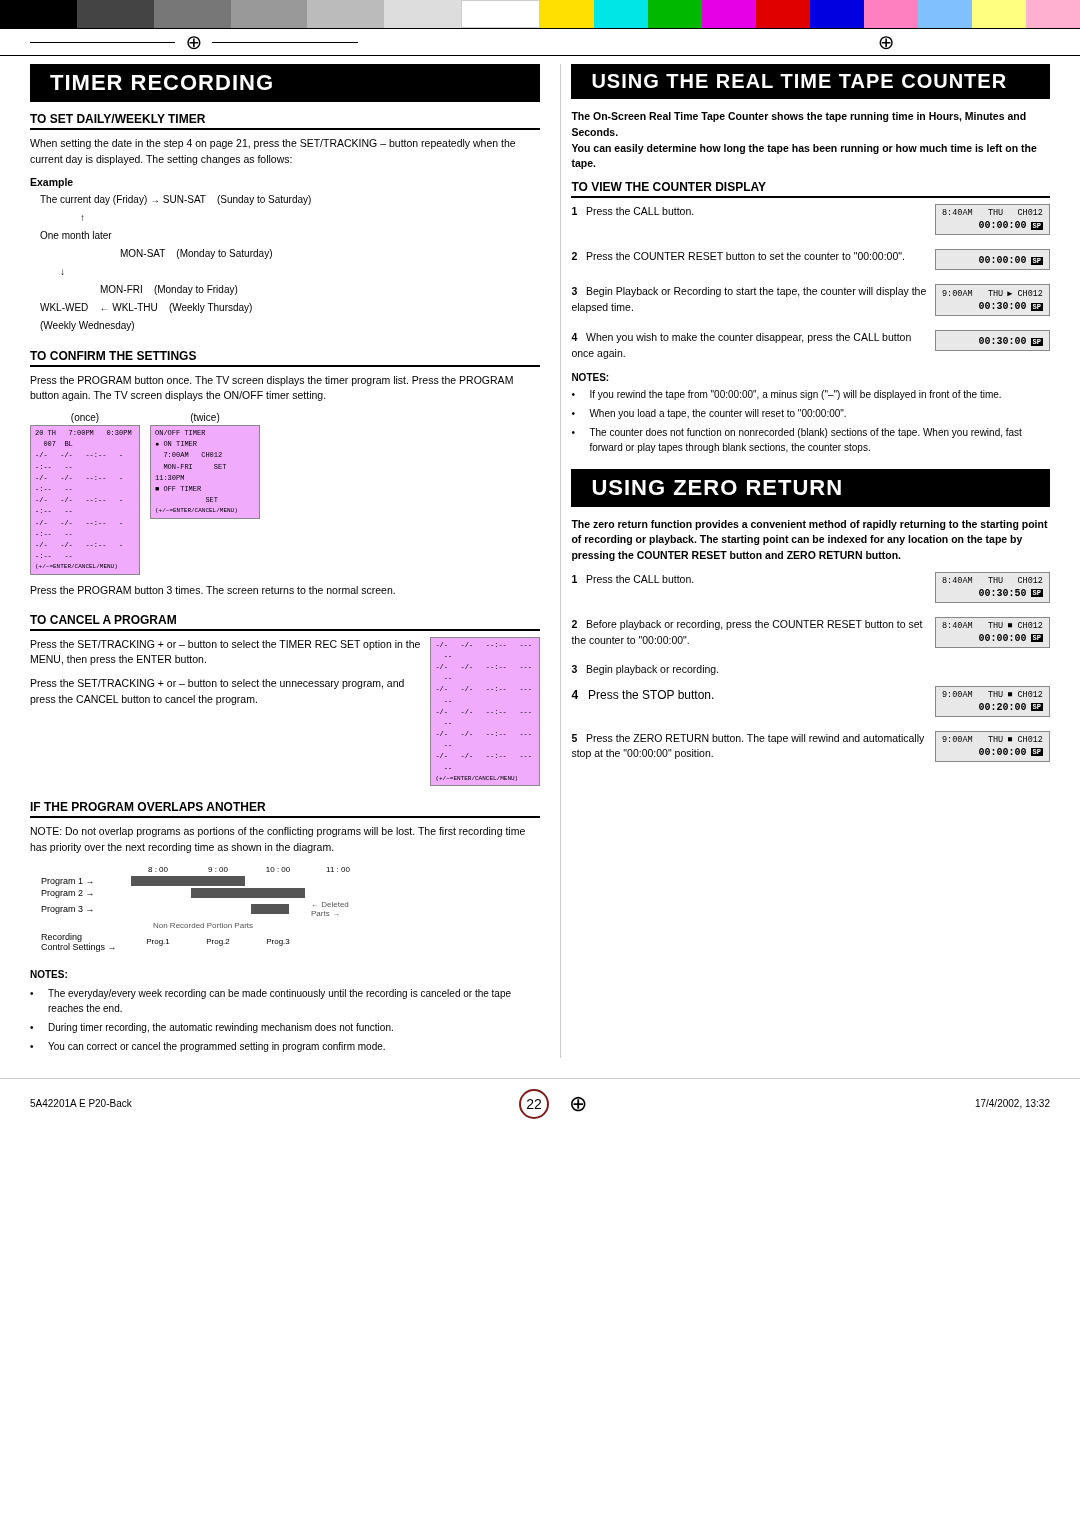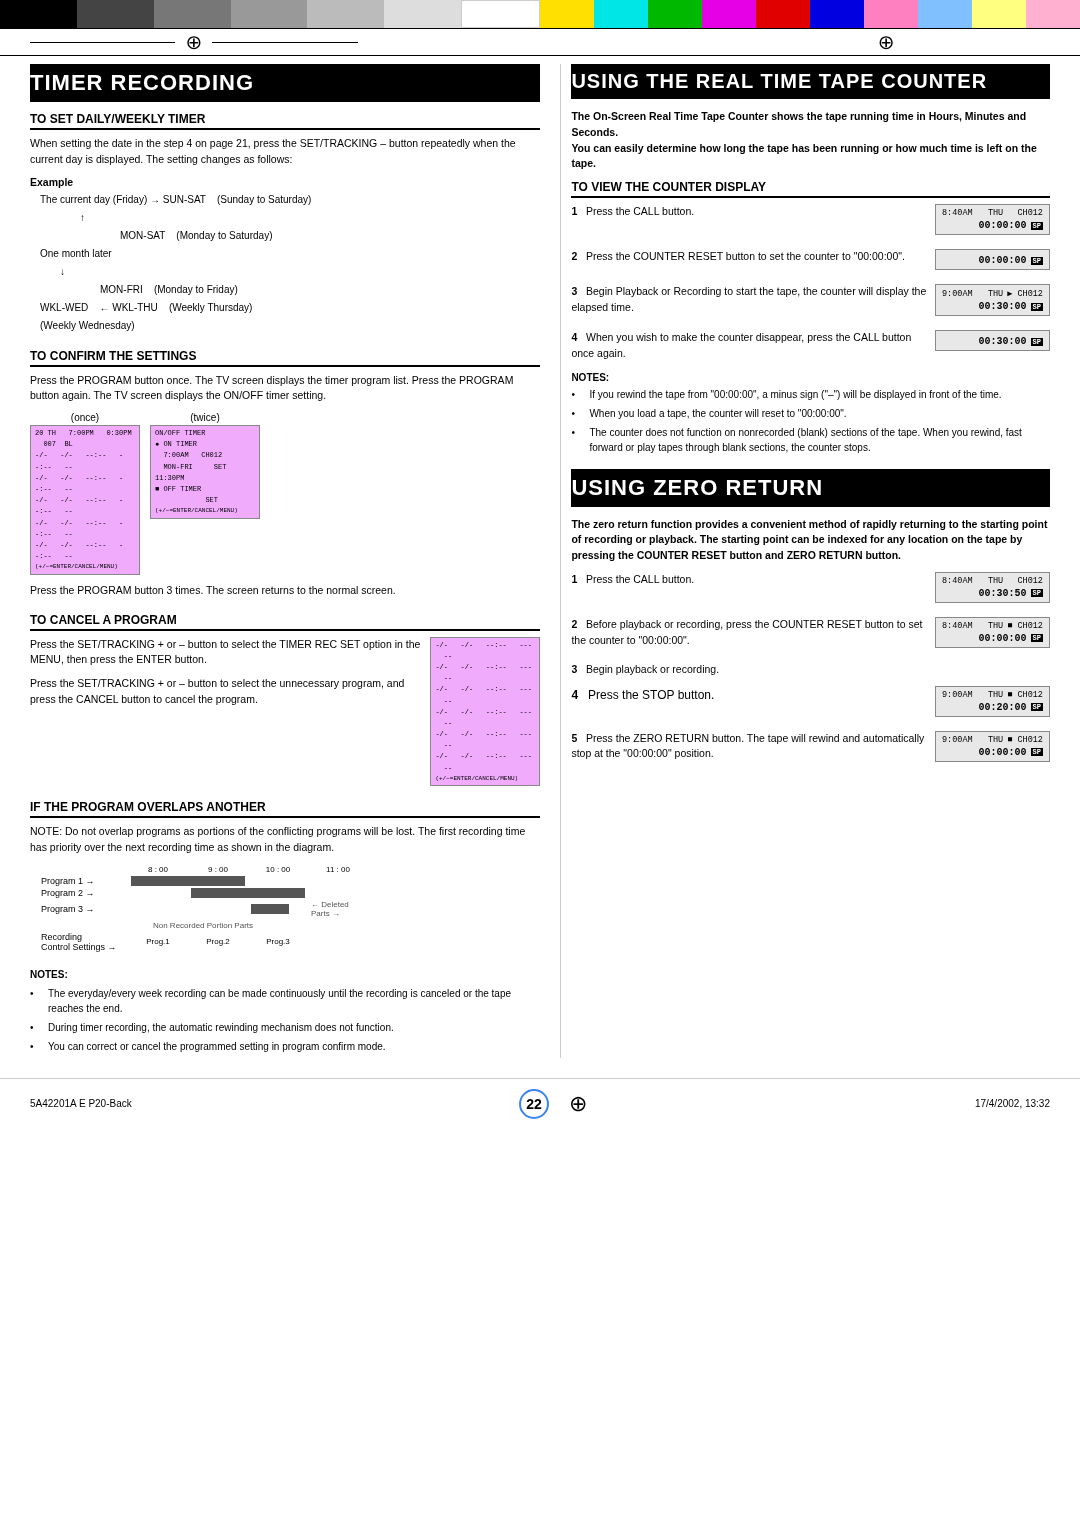--- a/index.html
+++ b/index.html
@@ -67,21 +67,21 @@
       padding-left: 10px;
       border-left: 1px solid #ccc;
     }
 
     
     .section-title {
       background: #000;
       color: #fff;
       font-size: 22px;
       font-weight: bold;
-      padding: 6px 0;
+      padding: 6px 20px;
       margin-bottom: 10px;
       font-family: Arial, Helvetica, sans-serif;
       text-transform: uppercase;
       letter-spacing: 1px;
     }
 
     .subsection-title {
       font-size: 12px;
       font-weight: bold;
       text-transform: uppercase;
@@ -200,26 +200,26 @@
       justify-content: space-between;
       align-items: center;
       padding: 10px 30px;
       margin-top: 20px;
       border-top: 1px solid #ccc;
       font-size: 10px;
     }
     .page-number-circle {
       width: 30px;
       height: 30px;
-      border: 2px solid #3b82f6;
+      border: 2px solid #7f1d1d;
       border-radius: 50%;
       display: flex;
       align-items: center;
       justify-content: center;
-      font-weight: bold;
+      font-weight: normal;
       font-size: 14px;
     }
 
     .right-col-section {
       margin-bottom: 14px;
     }
 
     
     .zero-return-section {
       margin-top: 10px;
@@ -278,22 +278,22 @@
 
     <div class="section-title">TIMER RECORDING</div>
 
     <div class="subsection">
       <div class="subsection-title">TO SET DAILY/WEEKLY TIMER</div>
       <div class="body-text">When setting the date in the step 4 on page 21, press the SET/TRACKING – button repeatedly when the current day is displayed. The setting changes as follows:</div>
       <div class="example-label">Example</div>
       <div class="example-diagram">
         <div>The current day (Friday) → SUN-SAT &nbsp;&nbsp; (Sunday to Saturday)</div>
         <div style="margin-left:40px;">↑</div>
+        <div>One month later</div>
         <div style="margin-left:80px;">MON-SAT &nbsp;&nbsp; (Monday to Saturday)</div>
-        <div>One month later</div>
         <div style="margin-left:20px;">↓</div>
         <div style="margin-left:60px;">MON-FRI &nbsp;&nbsp; (Monday to Friday)</div>
         <div>WKL-WED &nbsp;&nbsp; ← WKL-THU &nbsp;&nbsp; (Weekly Thursday)</div>
         <div>(Weekly Wednesday)</div>
       </div>
     </div>
 
     <div class="subsection">
       <div class="subsection-title">TO CONFIRM THE SETTINGS</div>
       <div class="body-text">Press the PROGRAM button once. The TV screen displays the timer program list. Press the PROGRAM button again. The TV screen displays the ON/OFF timer setting.</div>

